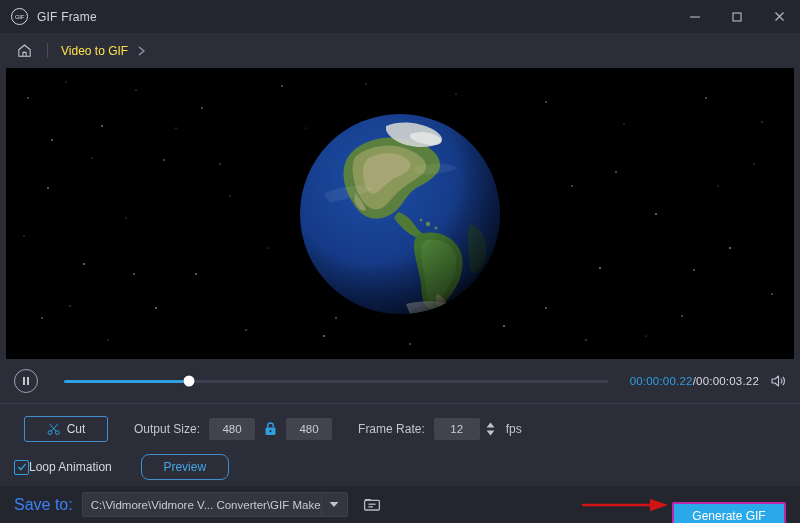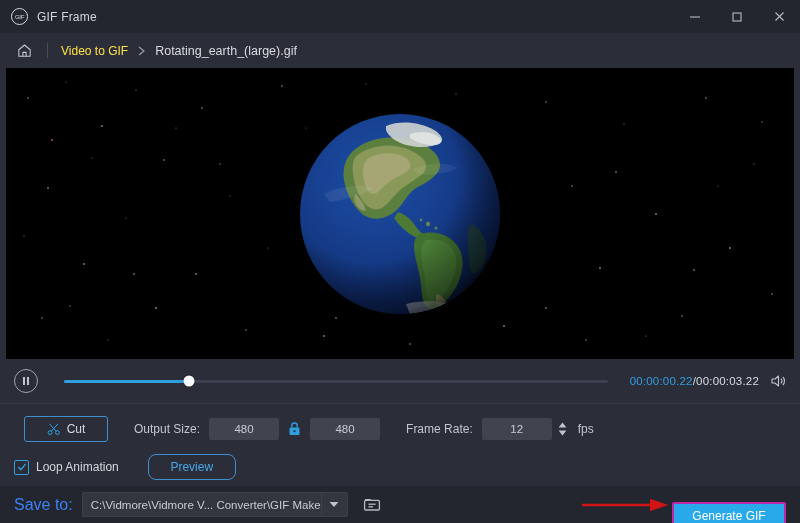--- a/index.html
+++ b/index.html
@@ -160,32 +160,32 @@
     display: flex; align-items: center; justify-content: center;
     gap: 6px; padding: 0 10px; cursor: pointer;
   }
   .obtn .lbl { color: #d6d8e0; font-size: 12px; }
   .obtn .ic { color: #2f9fe0; display: flex; align-items: center; }
   .gap10 { width: 10px; }
   .field-label {
     color: #c3c5cf; font-size: 12px; margin-left: 26px; margin-right: 9px;
   }
   .numbox {
-    width: 70px; height: 22px; background: #41444f; border-radius: 2px;
+    width: 46px; height: 22px; background: #41444f; border-radius: 2px;
     color: #c8cad3; font-size: 11.5px;
     display: flex; align-items: center; justify-content: center;
   }
   .lock-ic { margin: 0 8px; color: #2f9fe0; display: flex; align-items: center; }
   .stepper {
     width: 12px; margin-left: 5px;
     display: flex; flex-direction: column; align-items: center; gap: 2px;
     color: #c0c2cc;
   }
   .units { color: #c3c5cf; font-size: 12px; margin-left: 9px; }
-  .chk-wrap { display: flex; align-items: center; gap: 7px; cursor: pointer; }
+  .chk-wrap { display: flex; align-items: center; cursor: pointer; }
   .chk {
     width: 13px; height: 13px; border: 1.4px solid #2f9fe0; border-radius: 2px;
     display: flex; align-items: center; justify-content: center;
     color: #2f9fe0;
   }
   .chk-label { color: #d4d6de; font-size: 12px; }
   .preview-btn {
     margin-left: 29px;
     width: 86px; height: 24px;
     border: 1px solid #3f8fcf; border-radius: 8px;
@@ -268,21 +268,20 @@
         <path d="M7.3 15 L7.3 11 L10.7 11 L10.7 15" fill="none" stroke="currentColor" stroke-width="1.1"></path>
       </svg>
     </div>
     <div class="crumb-sep-bar"></div>
     <div class="crumb-link">Video to GIF</div>
     <span class="chev">
       <svg width="9" height="12" viewBox="0 0 9 12">
           <polyline points="2,2 7,6 2,10" fill="none" stroke="currentColor" stroke-width="1.2"></polyline>
         </svg>
     </span>
-    <div class="crumb-current">Rotating_earth_(large).gif</div>
 
   </div>
 
   <div class="preview-wrap">
     <div class="video-area">
       <svg class="starfield" viewBox="0 0 788 285" preserveAspectRatio="none">
         <rect width="788" height="285" fill="#000000"></rect>
         <g fill="#ffffff">
           <circle cx="22" cy="30" r="0.7" opacity=".7"></circle>
             <circle cx="60" cy="14" r="0.6" opacity=".5"></circle>

